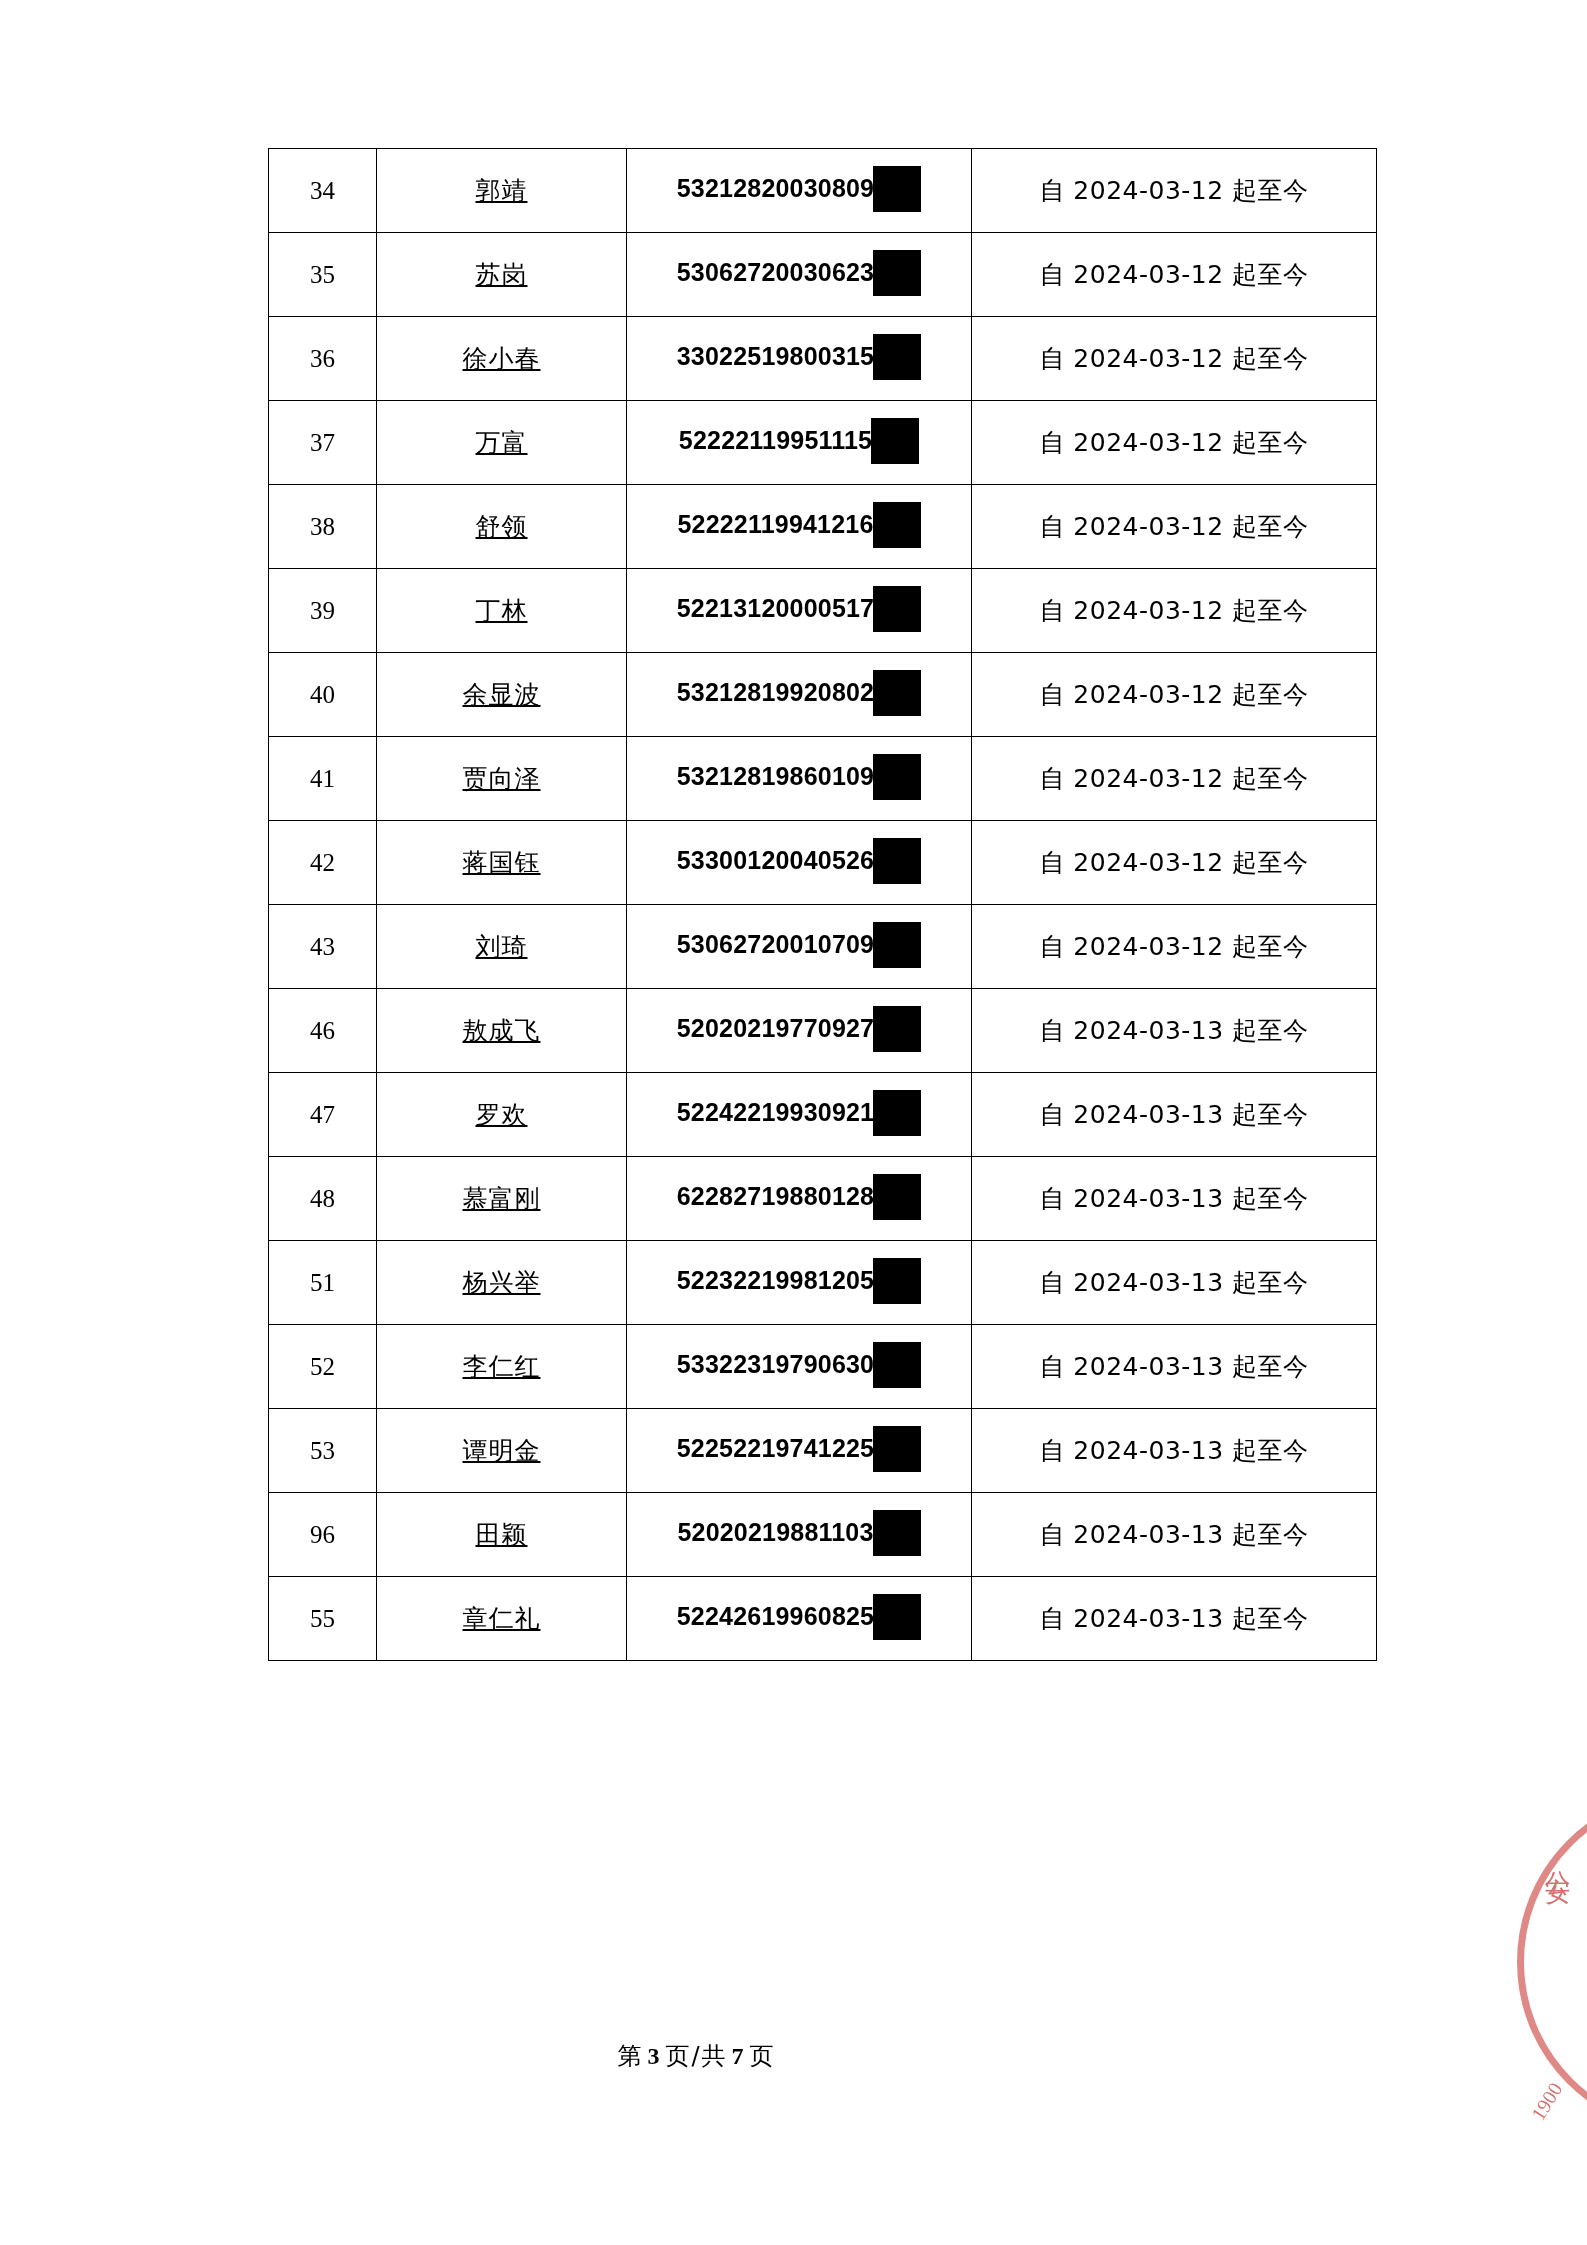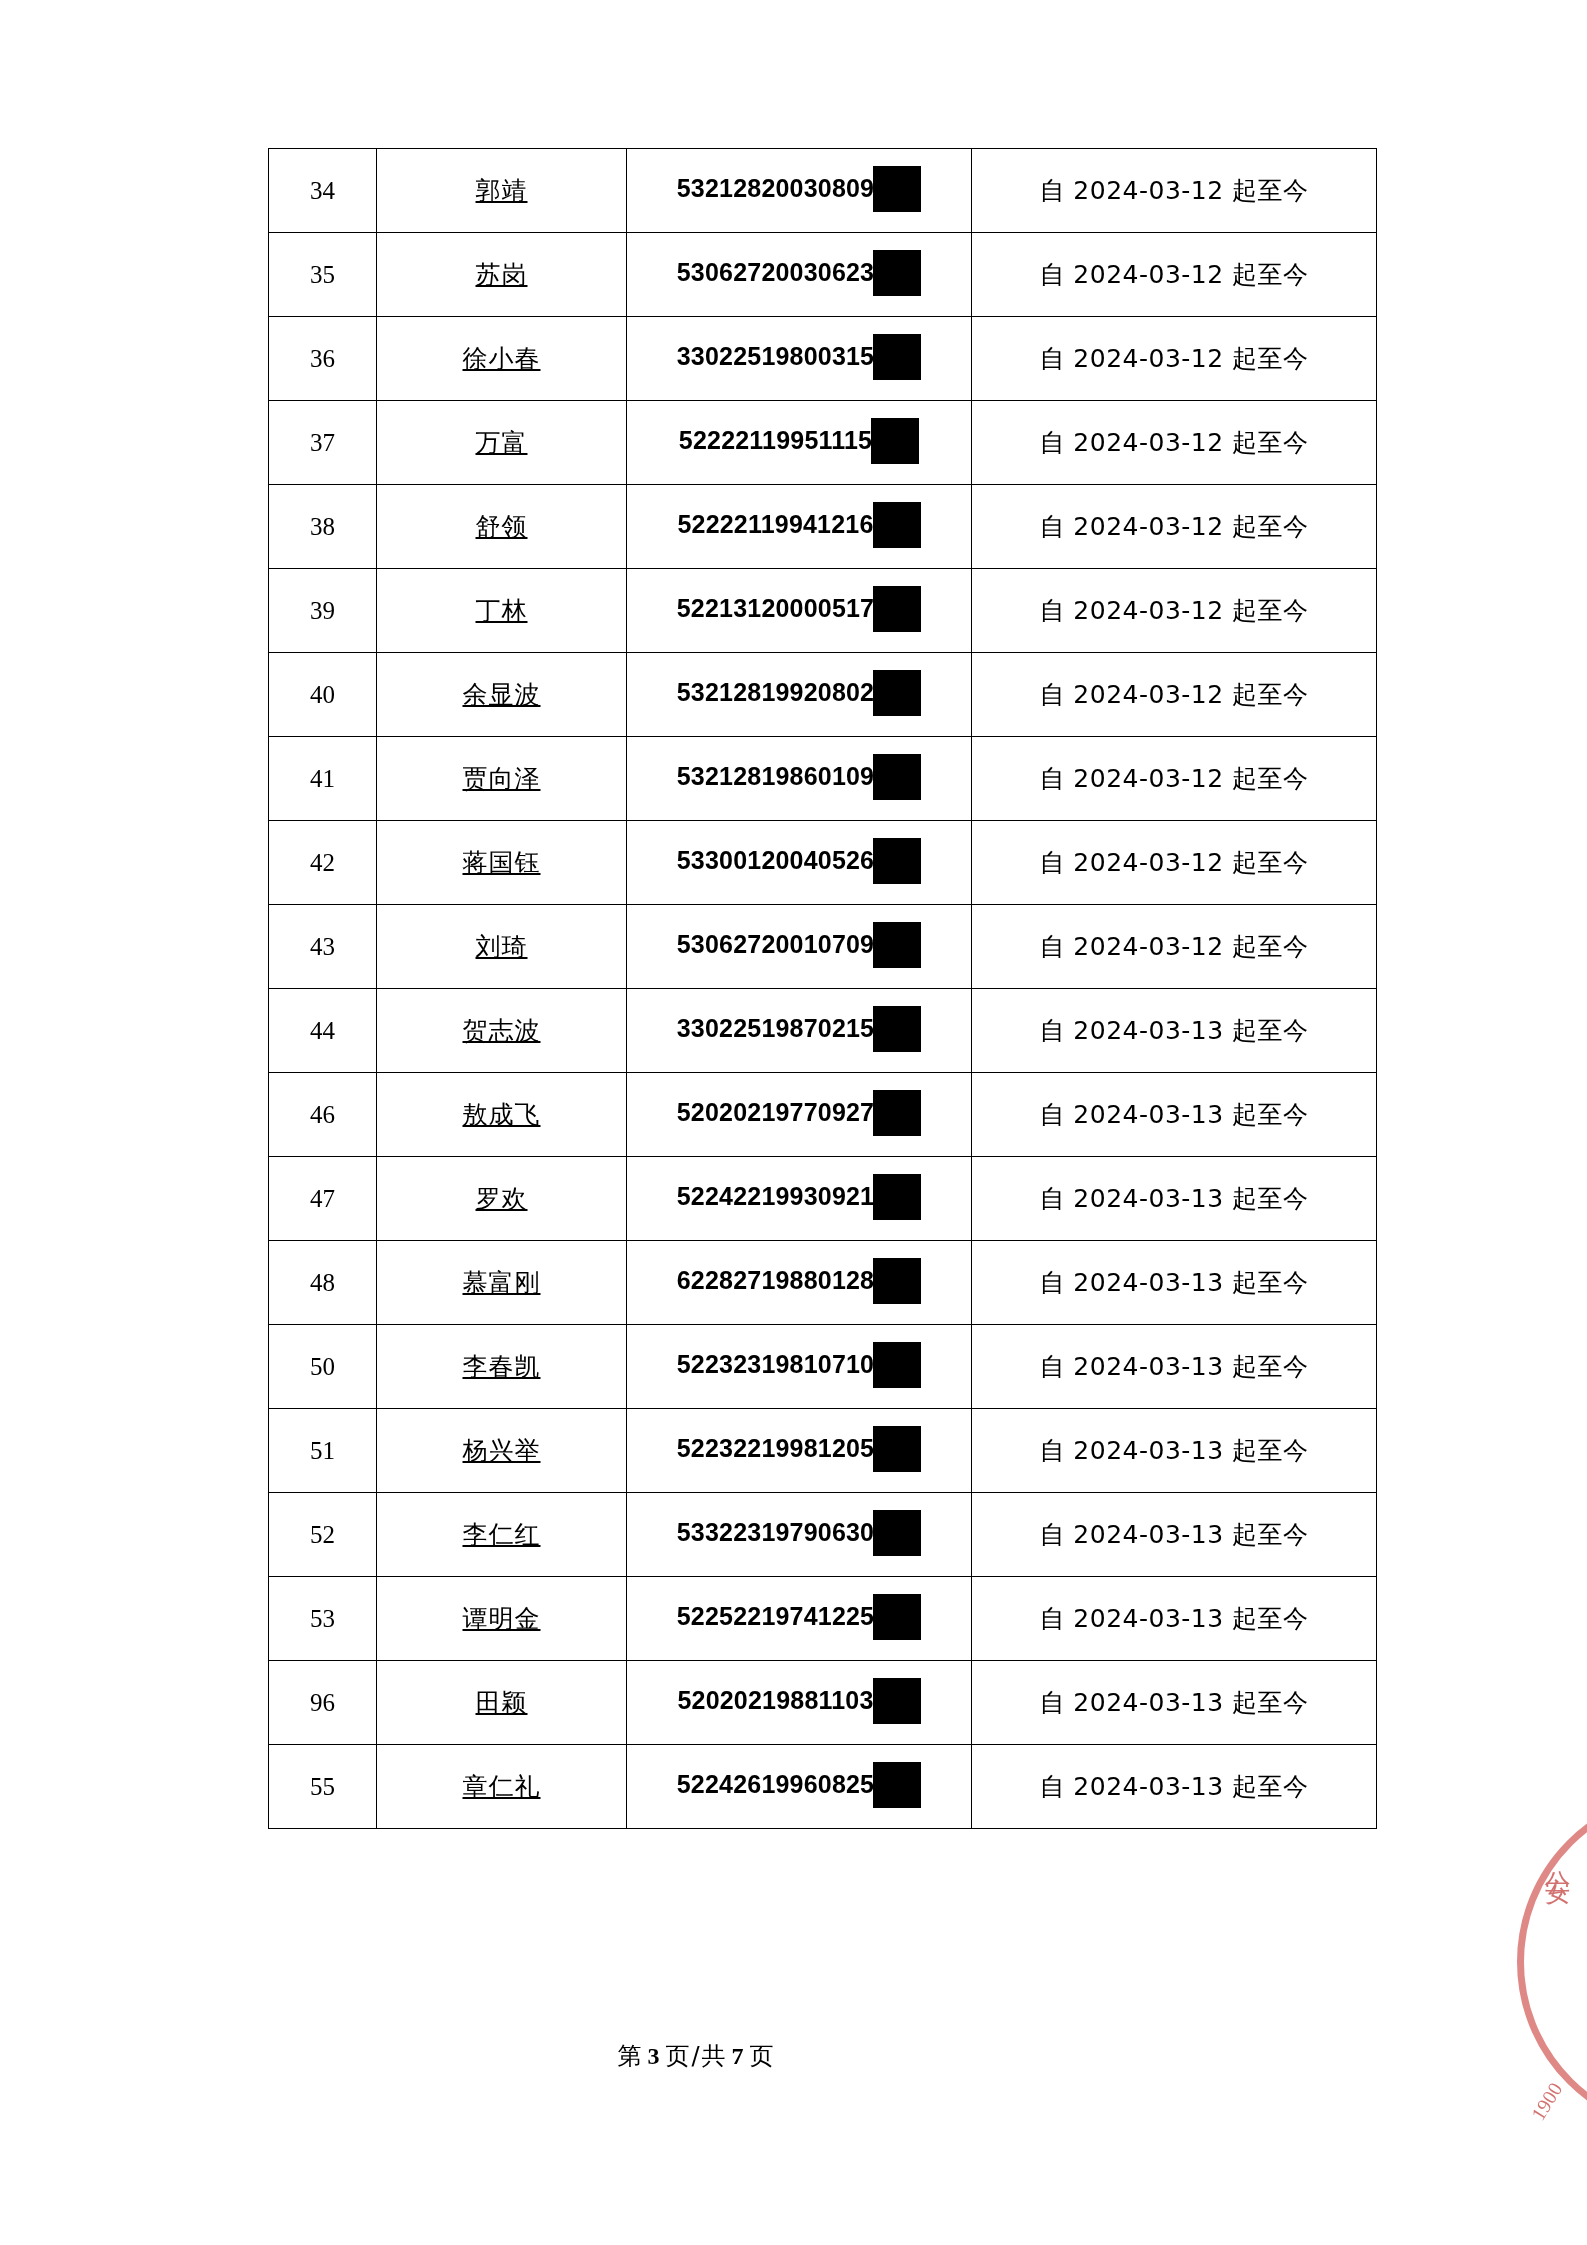--- a/index.html
+++ b/index.html
@@ -226,47 +226,35 @@
             <td class="cell-id"><span class="idnum">53300120040526</span><span class="redaction"></span></td>
             <td class="cell-date">自 2024-03-12 起至今</td>
           </tr>
           <tr>
             <td class="cell-index">43</td>
             <td class="cell-name">刘琦</td>
             <td class="cell-id"><span class="idnum">53062720010709</span><span class="redaction"></span></td>
             <td class="cell-date">自 2024-03-12 起至今</td>
           </tr>
           <tr>
-            <td class="cell-index">44</td>
-            <td class="cell-name">贺志波</td>
-            <td class="cell-id"><span class="idnum">33022519870215</span><span class="redaction"></span></td>
-            <td class="cell-date">自 2024-03-13 起至今</td>
-          </tr>
-          <tr>
             <td class="cell-index">46</td>
             <td class="cell-name">敖成飞</td>
             <td class="cell-id"><span class="idnum">52020219770927</span><span class="redaction"></span></td>
             <td class="cell-date">自 2024-03-13 起至今</td>
           </tr>
           <tr>
             <td class="cell-index">47</td>
             <td class="cell-name">罗欢</td>
             <td class="cell-id"><span class="idnum">52242219930921</span><span class="redaction"></span></td>
             <td class="cell-date">自 2024-03-13 起至今</td>
           </tr>
           <tr>
             <td class="cell-index">48</td>
             <td class="cell-name">慕富刚</td>
             <td class="cell-id"><span class="idnum">62282719880128</span><span class="redaction"></span></td>
-            <td class="cell-date">自 2024-03-13 起至今</td>
-          </tr>
-          <tr>
-            <td class="cell-index">50</td>
-            <td class="cell-name">李春凯</td>
-            <td class="cell-id"><span class="idnum">52232319810710</span><span class="redaction"></span></td>
             <td class="cell-date">自 2024-03-13 起至今</td>
           </tr>
           <tr>
             <td class="cell-index">51</td>
             <td class="cell-name">杨兴举</td>
             <td class="cell-id"><span class="idnum">52232219981205</span><span class="redaction"></span></td>
             <td class="cell-date">自 2024-03-13 起至今</td>
           </tr>
           <tr>
             <td class="cell-index">52</td>

